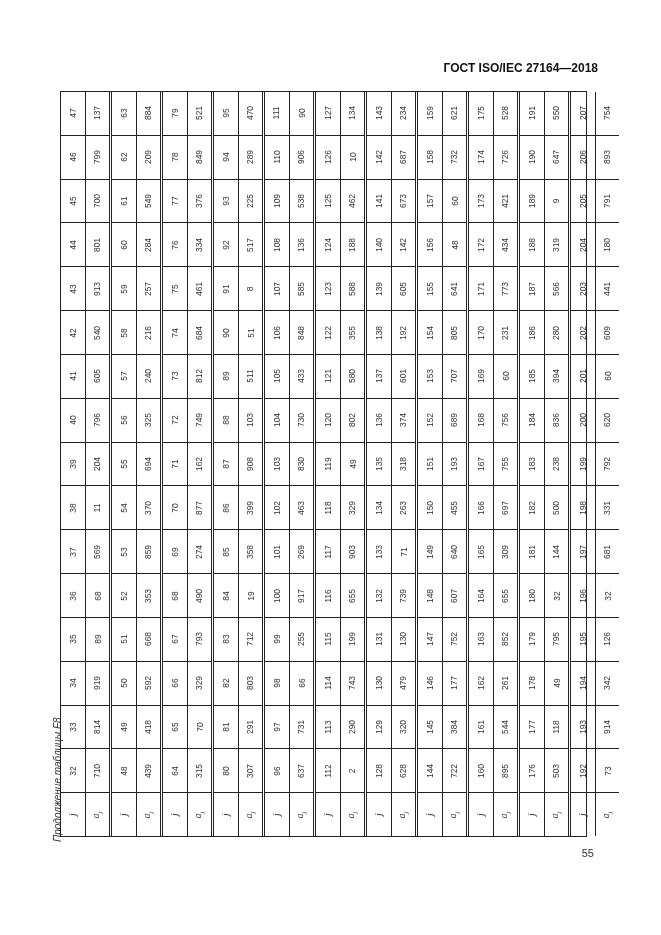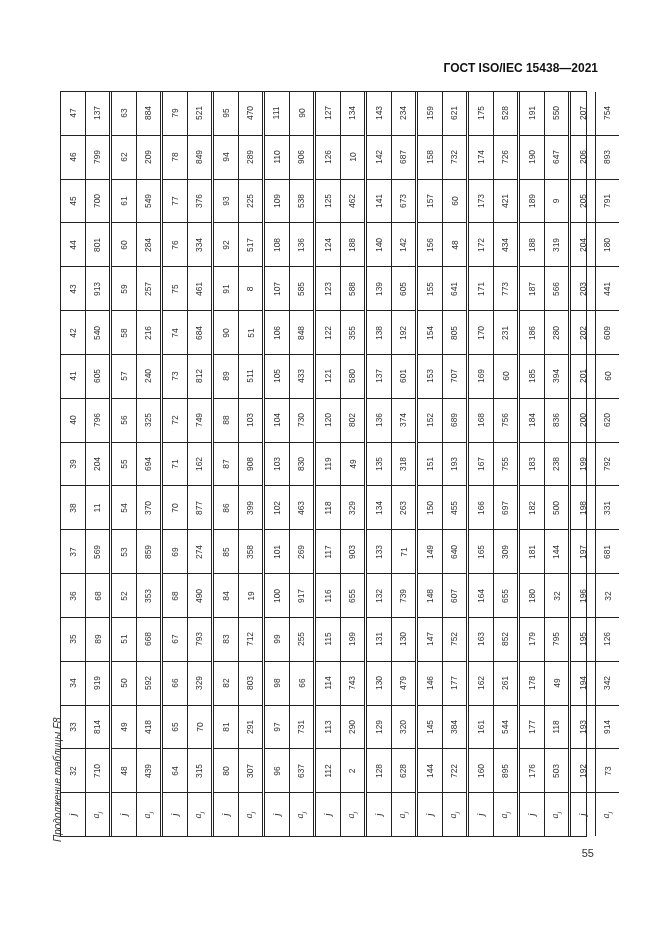--- a/index.html
+++ b/index.html
@@ -17,21 +17,21 @@
   .cell { flex: 1; display: flex; align-items: center; justify-content: center;
           border-bottom: 1px solid #222; font-size: 8.5px; color: #333; }
   .cell:last-child { border-bottom: none; }
   .cell span { transform: rotate(-90deg); white-space: nowrap; display: inline-block; }
   .cell.label span { font-style: italic; font-family: "Liberation Serif", serif; font-size: 10px; }
   .page-num { position: absolute; right: 67px; top: 847px; font-size: 11px; color: #333; }
 </style>
 </head>
 <body>
 
-<div class="header">ГОСТ ISO/IEC 15438—2021</div>
+<div class="header">ГОСТ ISO/IEC 27164—2018</div>
 <div class="caption">Продолжение таблицы F8</div>
 
 <div class="table-wrap" id="table">
     <div class="group">
       <div class="col">
         <div class="cell">
           <span>47</span>
         </div>
         <div class="cell">
           <span>46</span>

